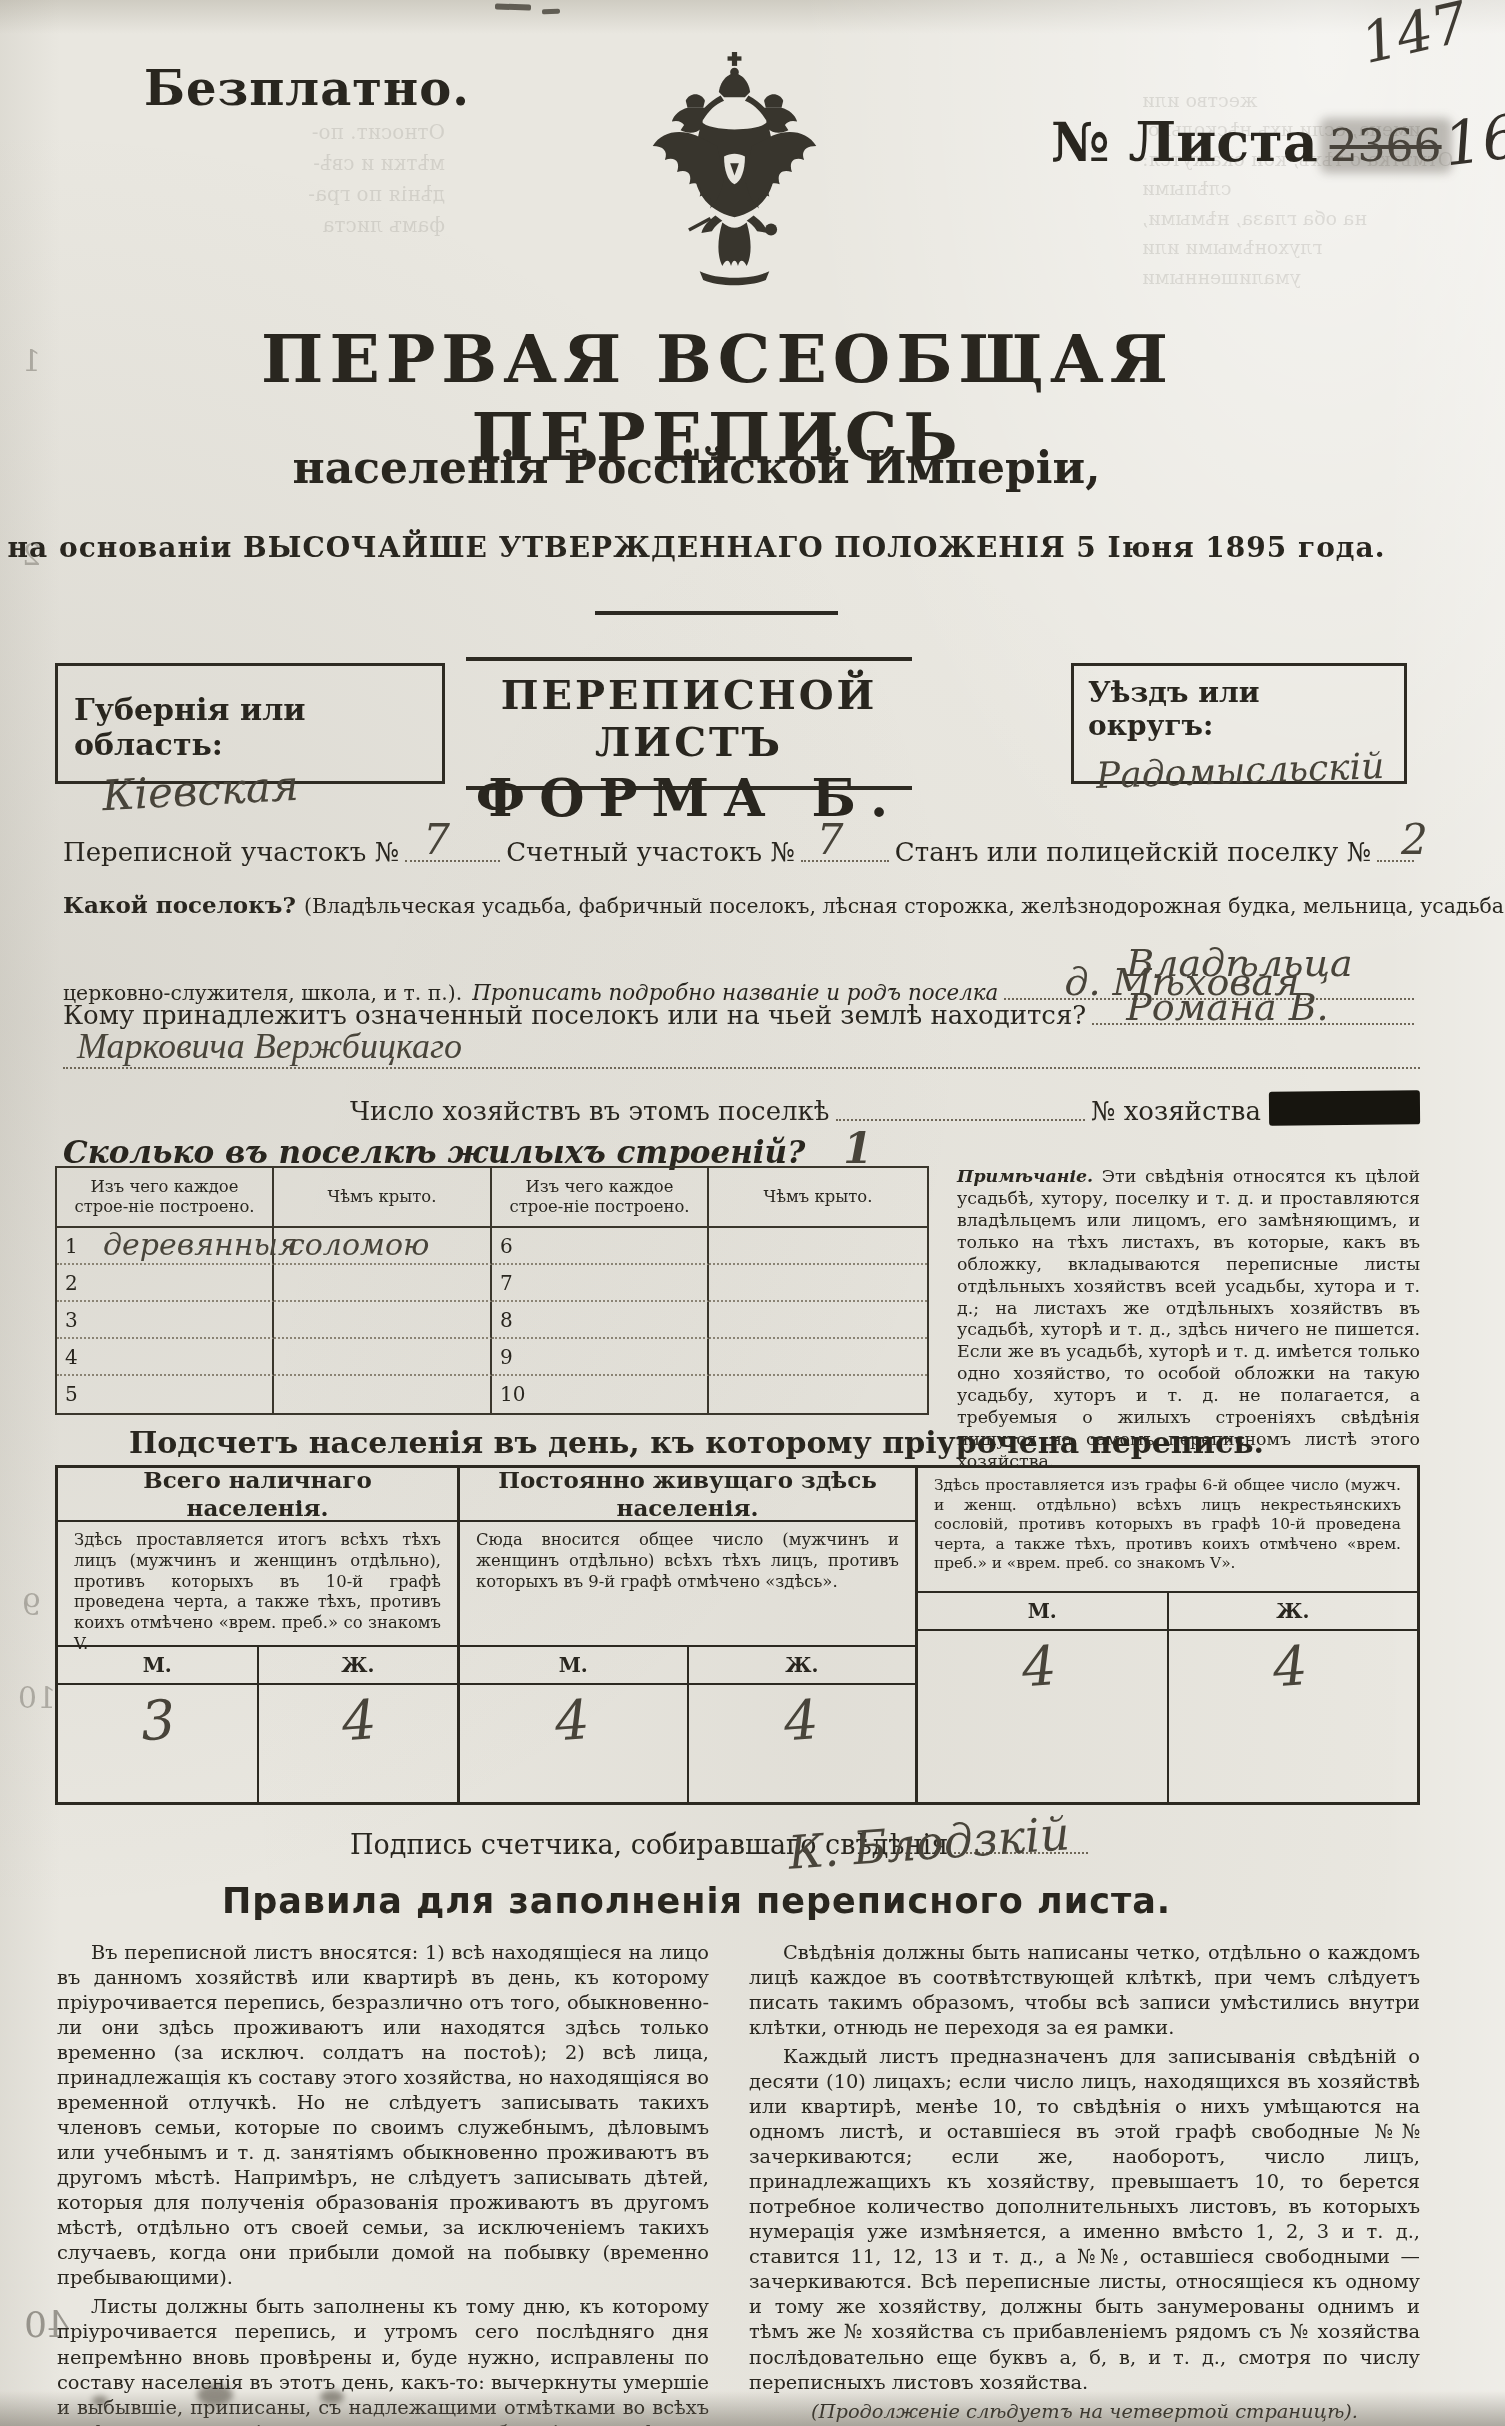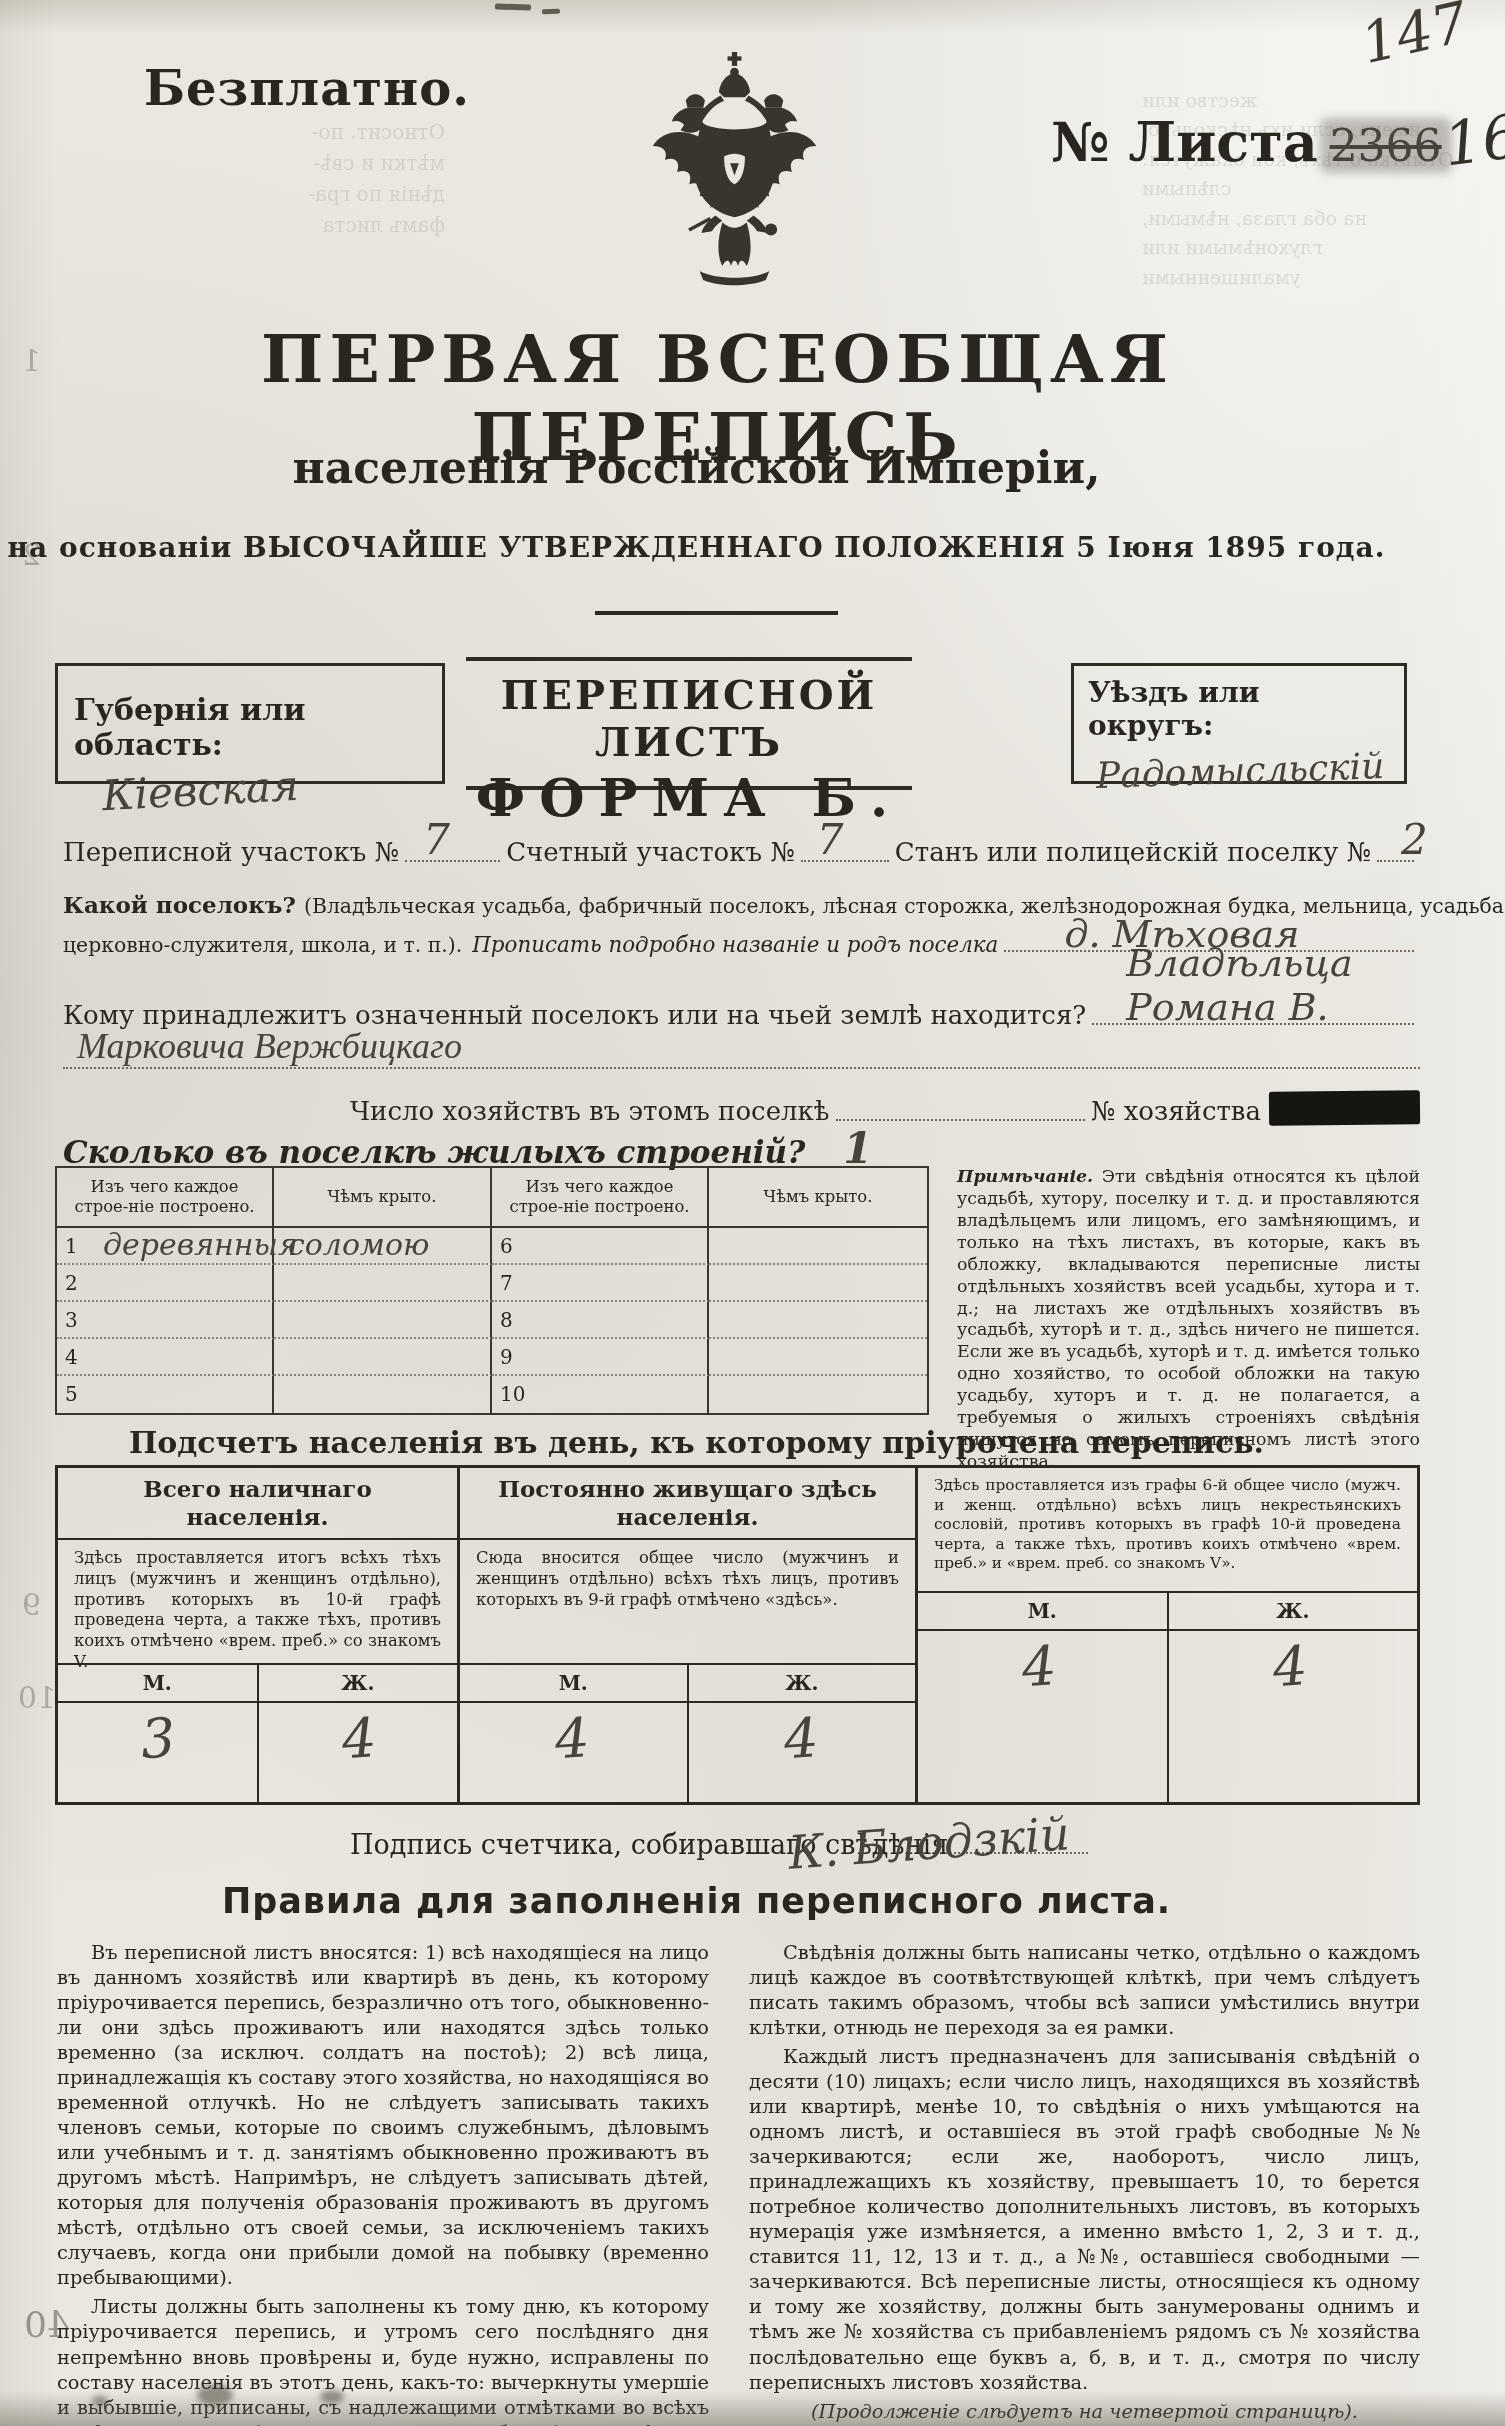--- a/index.html
+++ b/index.html
@@ -57,21 +57,21 @@
   
   .fline{display:flex;align-items:flex-end;}
   .fline span.t{line-height:1.15;white-space:nowrap;}
   .dots{border-bottom:2.5px dotted #6f6758;height:2px;margin:0 6px 6px 6px;position:relative;}
   .grow{flex:1;}
   .dval{position:absolute;bottom:-4px;font-family:"DejaVu Serif",serif;font-style:italic;color:#48443a;}
   .pline{left:63px;top:838px;width:1357px;font-size:26px;}
   .sline1{left:63px;top:891px;font-size:20.4px;white-space:nowrap;}
   .sline1 .q{font-size:23px;font-weight:bold;margin-right:8px;}
   .sline2{left:63px;top:933px;width:1357px;font-size:20.4px;}
-  .sline2 .it{font-style:italic;font-size:21.4px;margin-left:10px;}
+  .sline2 .it{font-style:italic;font-size:21.4px;margin-left:10px;margin-top:48px;}
   .oline{left:63px;top:1001px;width:1357px;font-size:26px;}
   .dotline2{left:63px;top:1067px;width:1357px;border-bottom:2.5px dotted #6f6758;}
   .dotline2 .dval{left:14px;bottom:0px;font-size:36px;font-family:Liberation Serif, serif;}
   .hline{left:350px;top:1091px;width:1070px;font-size:26px;}
   .blackbox{width:151px;height:34px;background:#17150f;border-radius:3px;transform:rotate(-.5deg);margin:0 0 2px 8px;align-self:flex-end;}
   .cline{left:63px;top:1124px;font-size:31px;font-weight:bold;font-style:italic;}
   .cline .hand{font-size:42px;margin-left:38px;}
 
   
   .btable{left:55px;top:1166px;width:874px;border:2.5px solid #3a362c;box-sizing:border-box;}
@@ -89,21 +89,21 @@
   .hw-r{position:absolute;left:14px;top:-1px;font-size:30px;}
   .bnote{left:957px;top:1166px;width:463px;font-size:17.4px;line-height:1.26;text-align:justify;}
   .bnote .nl{font-weight:bold;font-style:italic;}
 
   
   .pop-title{top:1425px;font-size:30px;font-weight:bold;}
   .ptable{left:55px;top:1465px;width:1365px;height:340px;border:3px solid #2c2921;box-sizing:border-box;display:flex;}
   .pg{position:relative;border-right:3px solid #2c2921;display:flex;flex-direction:column;box-sizing:border-box;}
   .pg:last-child{border-right:none;}
   .pg1{width:402px;} .pg2{width:458px;} .pg3{flex:1;}
-  .pg-head{height:72px;border-bottom:2px solid #2c2921;display:flex;align-items:center;justify-content:center;
+  .pg-head{height:54px;border-bottom:2px solid #2c2921;display:flex;align-items:center;justify-content:center;
     text-align:center;font-weight:bold;padding:2px 18px;line-height:1.22;box-sizing:border-box;font-size:23px;}
   .pg3 .pg-head{font-size:21px;}
   .pg-desc{height:125px;border-bottom:2px solid #2c2921;padding:8px 16px;font-size:16.4px;line-height:1.27;
     text-align:justify;box-sizing:border-box;}
   .pg3 .pg-desc{font-size:15.4px;}
   .pg-mf{height:38px;border-bottom:2px solid #2c2921;display:flex;font-weight:bold;font-size:20px;box-sizing:border-box;}
   .pg-mf span{flex:1;display:flex;align-items:center;justify-content:center;border-right:2px solid #2c2921;}
   .pg-mf span:last-child{border-right:none;}
   .pg-vals{flex:1;display:flex;}
   .pg-vals .cell{flex:1;position:relative;border-right:2px solid #2c2921;}

